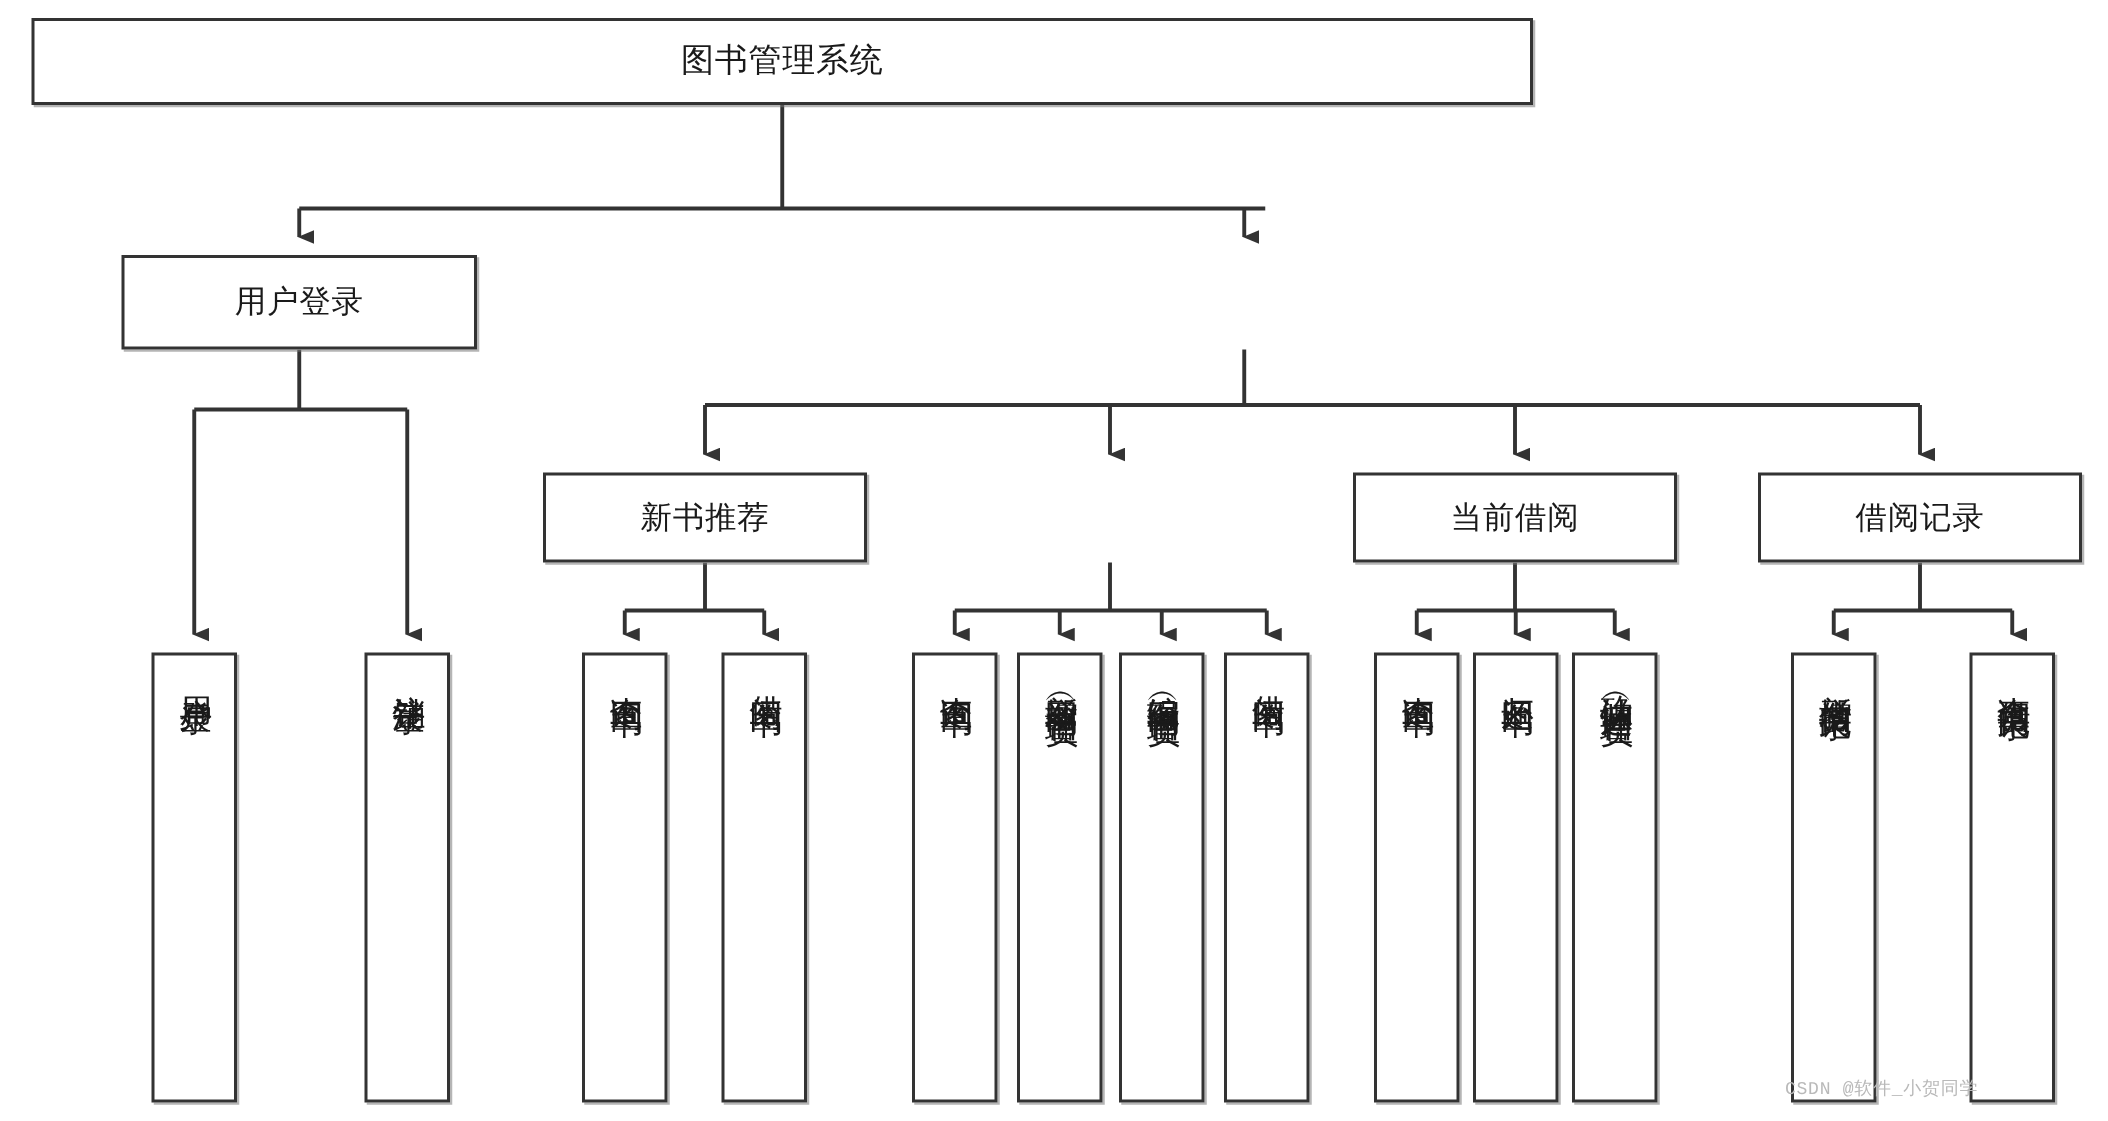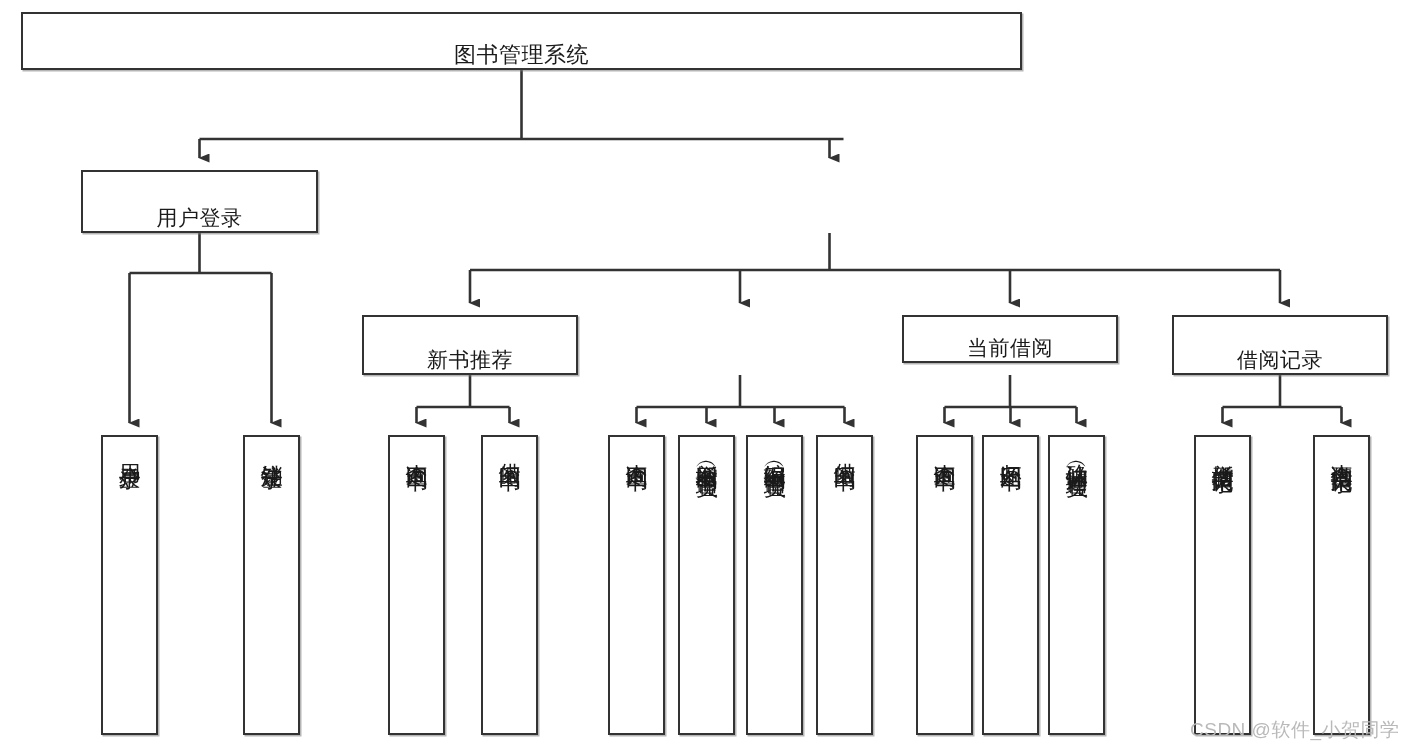--- a/index.html
+++ b/index.html
@@ -25,21 +25,21 @@
     width: 1405px;
     height: 747px;
     pointer-events: none;
   }
   .node {
     position: absolute;
     box-sizing: border-box;
     border: 2px solid #333333;
     background: #ffffff;
     display: flex;
-    align-items: flex-end;
+    align-items: center;
     justify-content: center;
     color: #1a1a1a;
     box-shadow: 1.5px 1.5px 0 rgba(120,120,120,0.55);
   }
   .node .label {
     display: block;
     text-align: center;
     line-height: 1.18;
     letter-spacing: 0.5px;
   }
@@ -58,24 +58,24 @@
     writing-mode: vertical-rl;
     text-orientation: upright;
     font-size: 22px;
     line-height: 1.02;
     letter-spacing: 2px;
     white-space: nowrap;
   }
   .watermark {
     position: absolute;
     color: #b9b9b9;
-    font-size: 19px;
+    font-size: 12px;
     white-space: nowrap;
     letter-spacing: 0.5px;
-    font-family: Liberation Sans, sans-serif;
+    font-family: Liberation Mono, monospace;
   }
 </style>
 </head>
 <body>
 
 <div id="canvas">
 
   <svg id="edges" viewBox="0 0 1405 747" xmlns="http://www.w3.org/2000/svg">
     <defs>
       <marker id="arrow" markerWidth="10" markerHeight="12" refX="4.5" refY="10" orient="auto" markerUnits="userSpaceOnUse">
@@ -130,21 +130,21 @@
     <span class="label">图书管理系统</span>
   </div>
 
   <div class="node h" style="left: 81px; top: 170px; width: 237px; height: 63px;">
     <span class="label">用户登录</span>
   </div>
 
   <div class="node h" style="left: 362px; top: 315px; width: 216px; height: 60px;">
     <span class="label">新书推荐</span>
   </div>
-  <div class="node h" style="left: 902px; top: 315px; width: 216px; height: 48px;">
+  <div class="node h" style="left: 902px; top: 315px; width: 216px; height: 60px;">
     <span class="label">当前借阅</span>
   </div>
   <div class="node h" style="left: 1172px; top: 315px; width: 216px; height: 60px;">
     <span class="label">借阅记录</span>
   </div>
 
   <div class="node v" style="left: 101px; top: 435px; width: 57px; height: 300px;">
     <span class="label">用户登录</span>
   </div>
   <div class="node v" style="left: 243px; top: 435px; width: 57px; height: 300px;">

